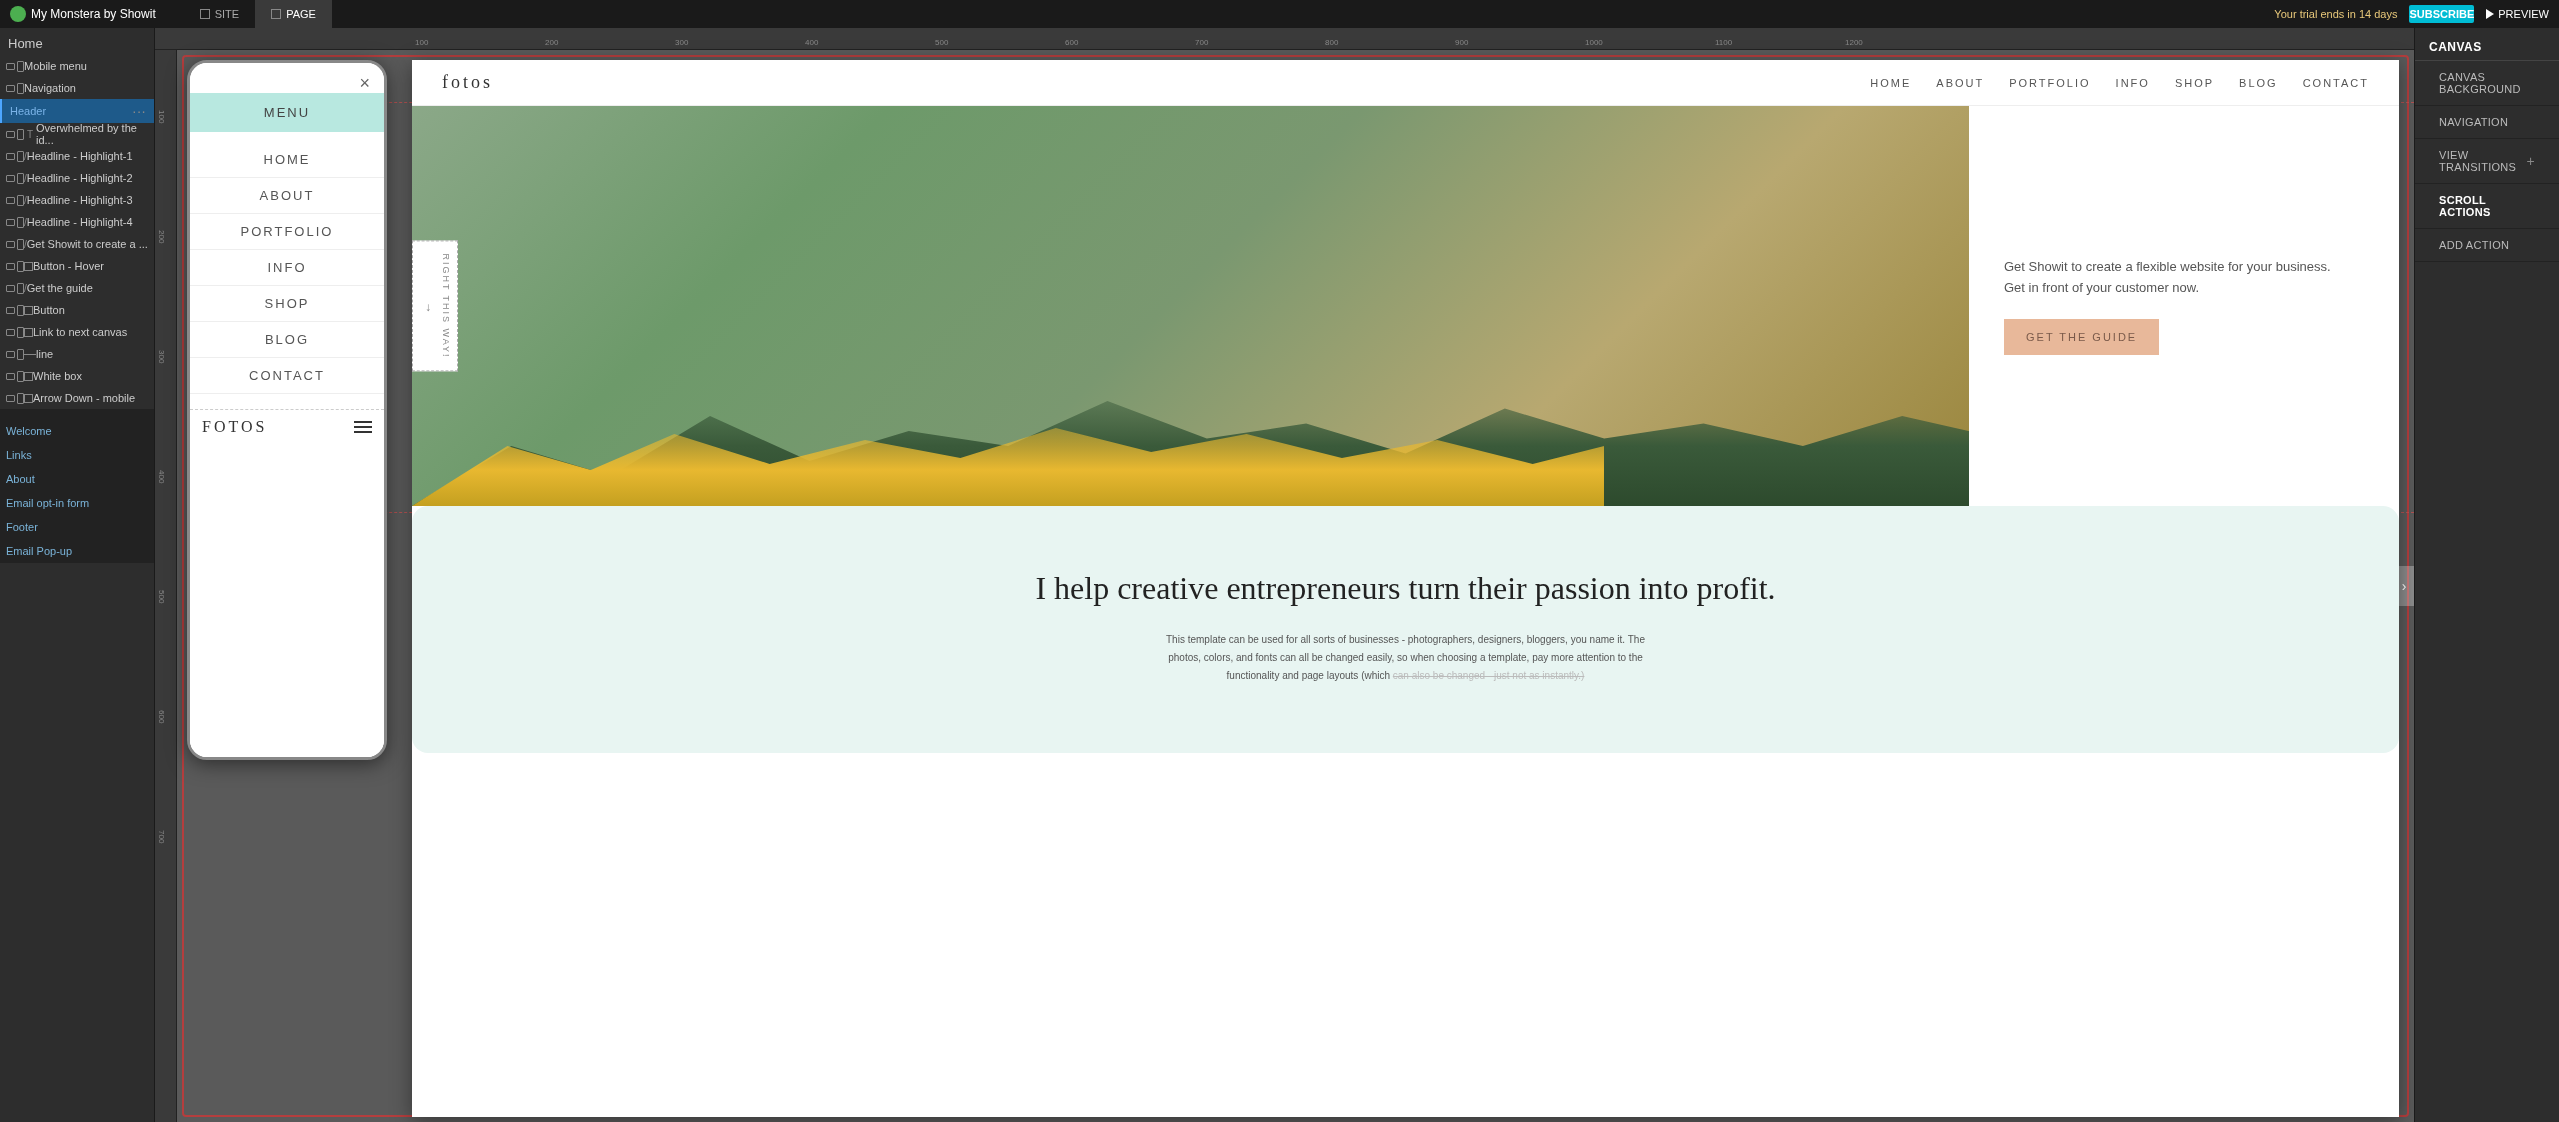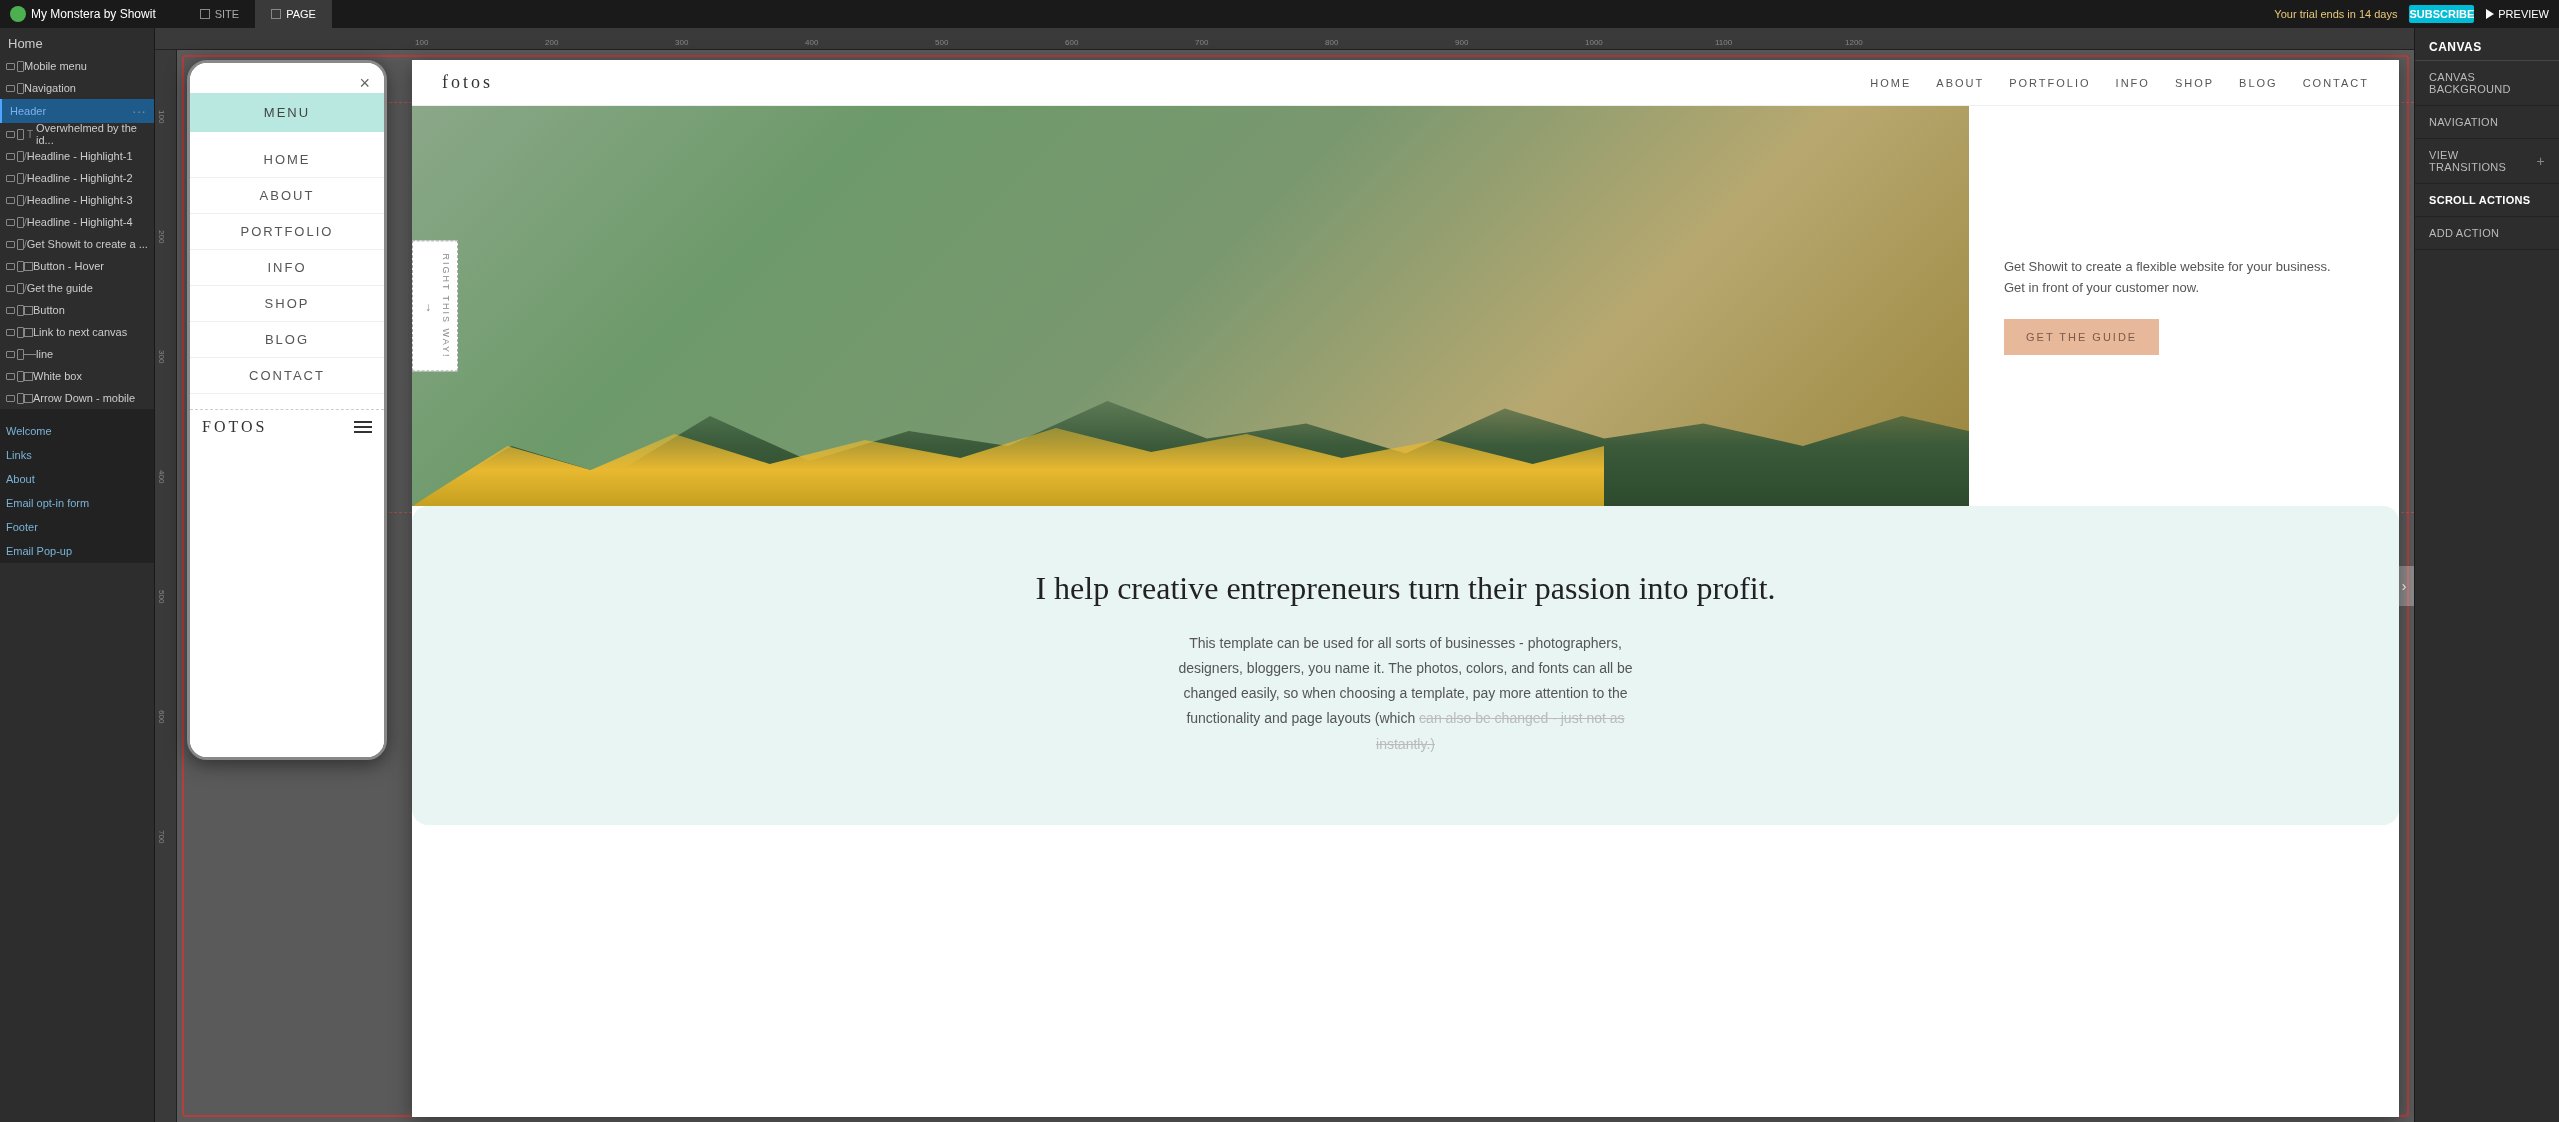--- a/index.html
+++ b/index.html
@@ -67,21 +67,21 @@
       padding: 8px 8px 4px; color: #ccc; font-size: 13px; font-weight: 500;
     }
 
     
     .right-panel {
       position: fixed; top: 28px; right: 0; width: 145px; bottom: 0;
       background: #2d2d2d; border-left: 1px solid #1a1a1a; z-index: 90;
       display: flex; flex-direction: column;
     }
     .right-panel-item {
-      padding: 10px 14px; color: #bbb; font-size: 11px; cursor: pointer;
+      padding: 10px 24px; color: #bbb; font-size: 11px; cursor: pointer;
       border-bottom: 1px solid #222; letter-spacing: 0.3px;
     }
     .right-panel-item.active { color: #fff; font-weight: 600; }
     .right-panel-item.with-plus { display: flex; justify-content: space-between; align-items: center; }
     .right-panel-plus { color: #888; font-size: 14px; }
     .right-panel-section { padding: 12px 14px 6px; color: #fff; font-size: 12px; font-weight: 600; letter-spacing: 0.5px; border-bottom: 1px solid #444; }
 
     
     .canvas-area {
       position: fixed; top: 28px; left: 155px; right: 145px; bottom: 0;
@@ -206,21 +206,21 @@
     .vert-arrow { transform: rotate(180deg); font-size: 12px; }
 
     
     .desk-section2 {
       background: #e8f5f2; padding: 60px 40px; text-align: center; border-radius: 16px;
     }
     .desk-section2-title {
       font-family: Georgia, serif; font-size: 32px; color: #222; margin-bottom: 20px;
       font-weight: normal; line-height: 1.4;
     }
-    .desk-section2-text { font-size: 14px; color: #555; line-height: 1.8; max-width: 500px; margin: 8px auto; }
+    .desk-section2-text { font-size: 10px; color: #555; line-height: 1.8; max-width: 500px; margin: 8px auto; }
     .desk-section2-text s { color: #bbb; }
 
     
     .red-border-overlay {
       position: absolute; top: 5px; left: 5px; right: 5px; bottom: 5px;
       border: 2px solid rgba(220,50,50,0.7); pointer-events: none; border-radius: 4px;
     }
 
     
     .canvas-nav-arrow {

